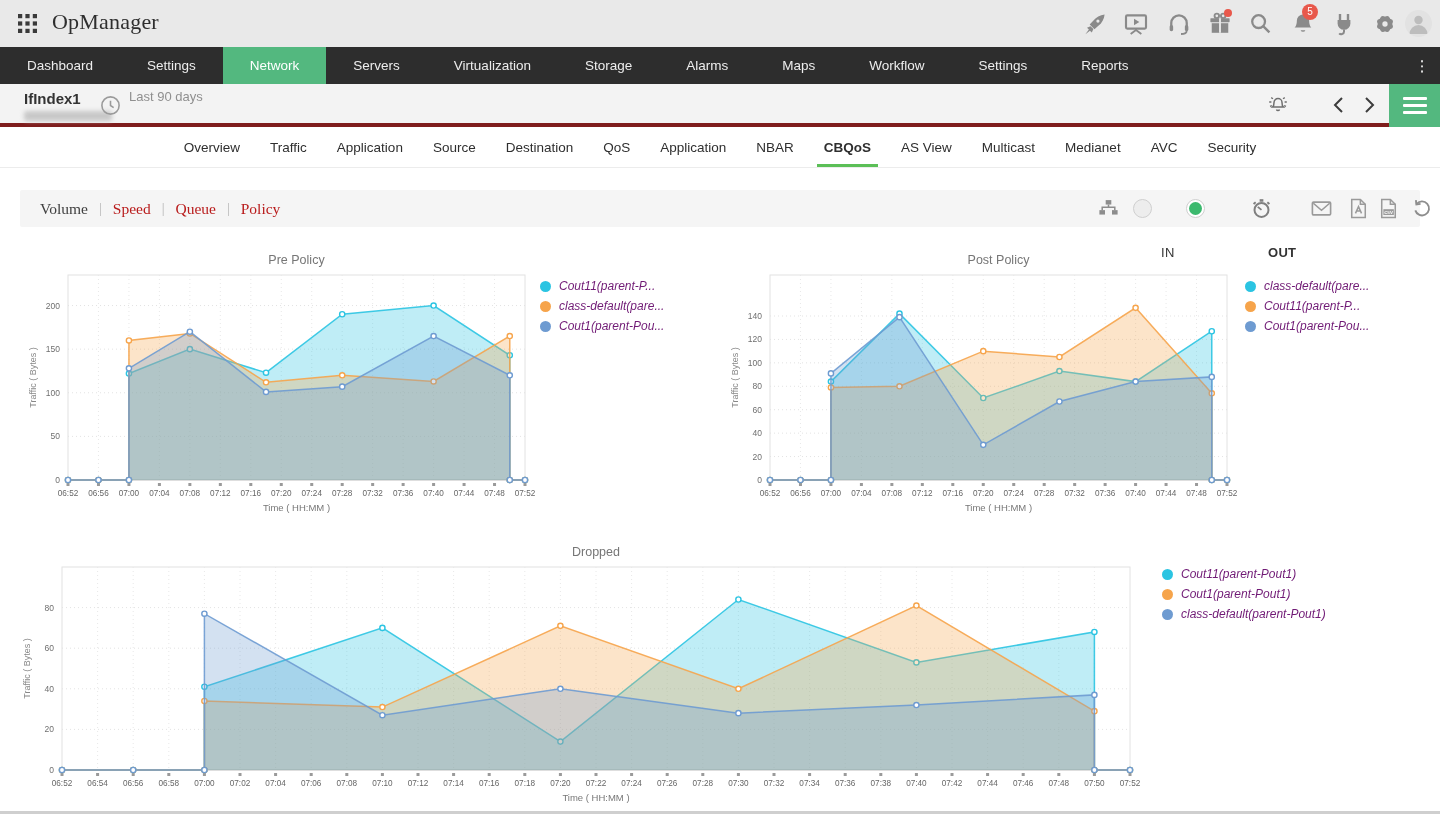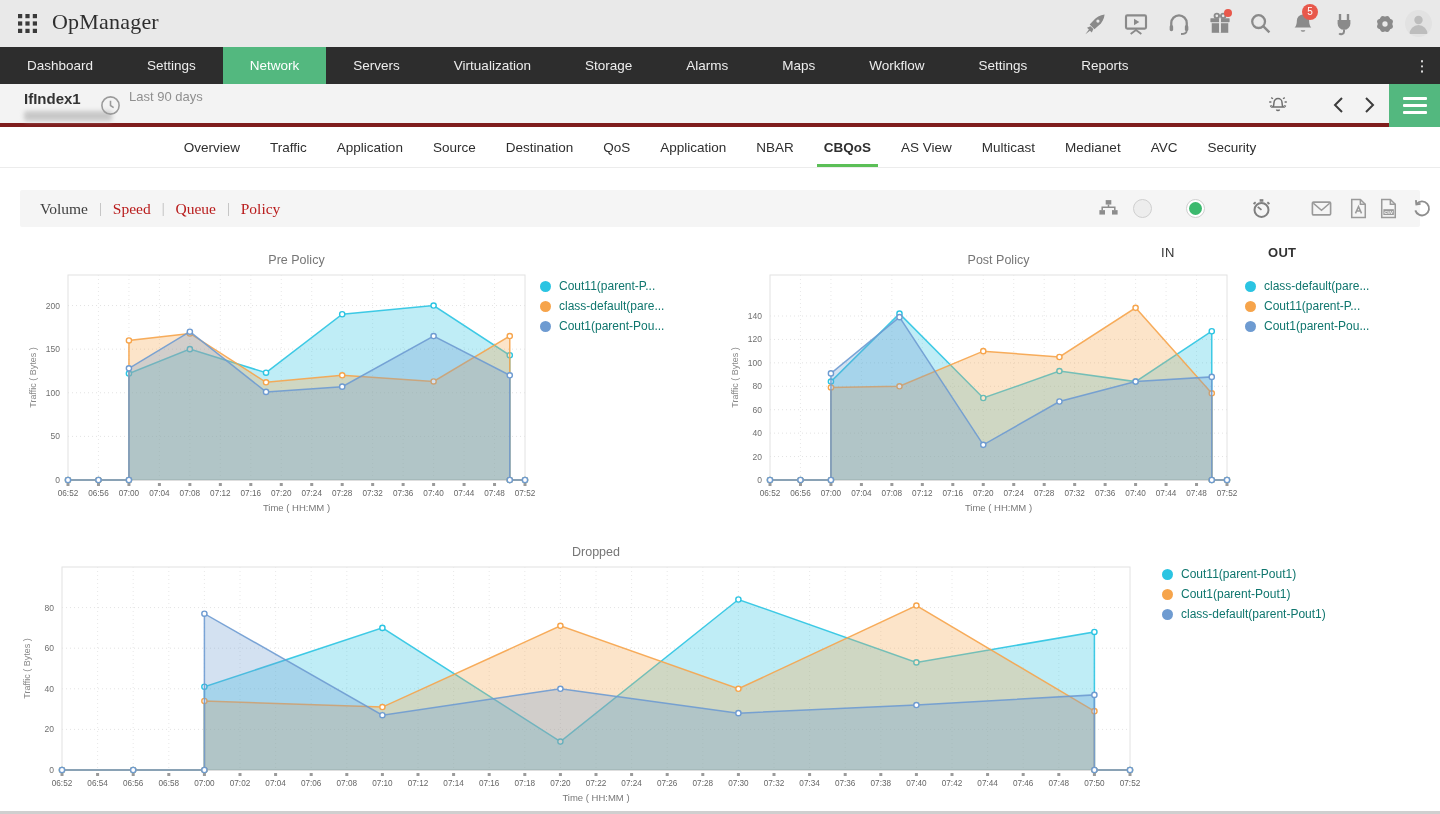--- a/index.html
+++ b/index.html
@@ -63,21 +63,21 @@
   .radio.selected { background:#fff; }
   .radio.selected::after { content:""; position:absolute; left:2px; top:2px; width:13px; height:13px;
     border-radius:50%; background:#3cb96e; }
   .dir-label { position:absolute; top:11px; font-size:13px; color:#333; letter-spacing:.3px;margin-top:44px; }
 
   
   svg text { font-family:"Liberation Sans", sans-serif; }
   .legend { position:absolute; }
   .legend-item { display:flex; align-items:center; height:20px; cursor:pointer; }
   .legend-dot { width:11px; height:11px; border-radius:50%; margin-right:8px; flex:none; }
-  .legend-label { font-size:12px; color:#0f766e; white-space:nowrap; }
+  .legend-label { font-size:12px; color:#701a75; white-space:nowrap;font-style:italic; }
 
   #bottombar { position:absolute; left:0; bottom:0; width:1440px; height:3px; background:#cfcfcf; }
 </style>
 </head>
 <body>
 
 <div id="topbar">
   <svg class="tb-icon" style="left:18px;top:14px;width:19px;height:19px;color:#3a3a3a" viewBox="0 0 18 18">
     <g fill="currentColor">
       <rect x="0" y="0" width="4" height="4"></rect>

